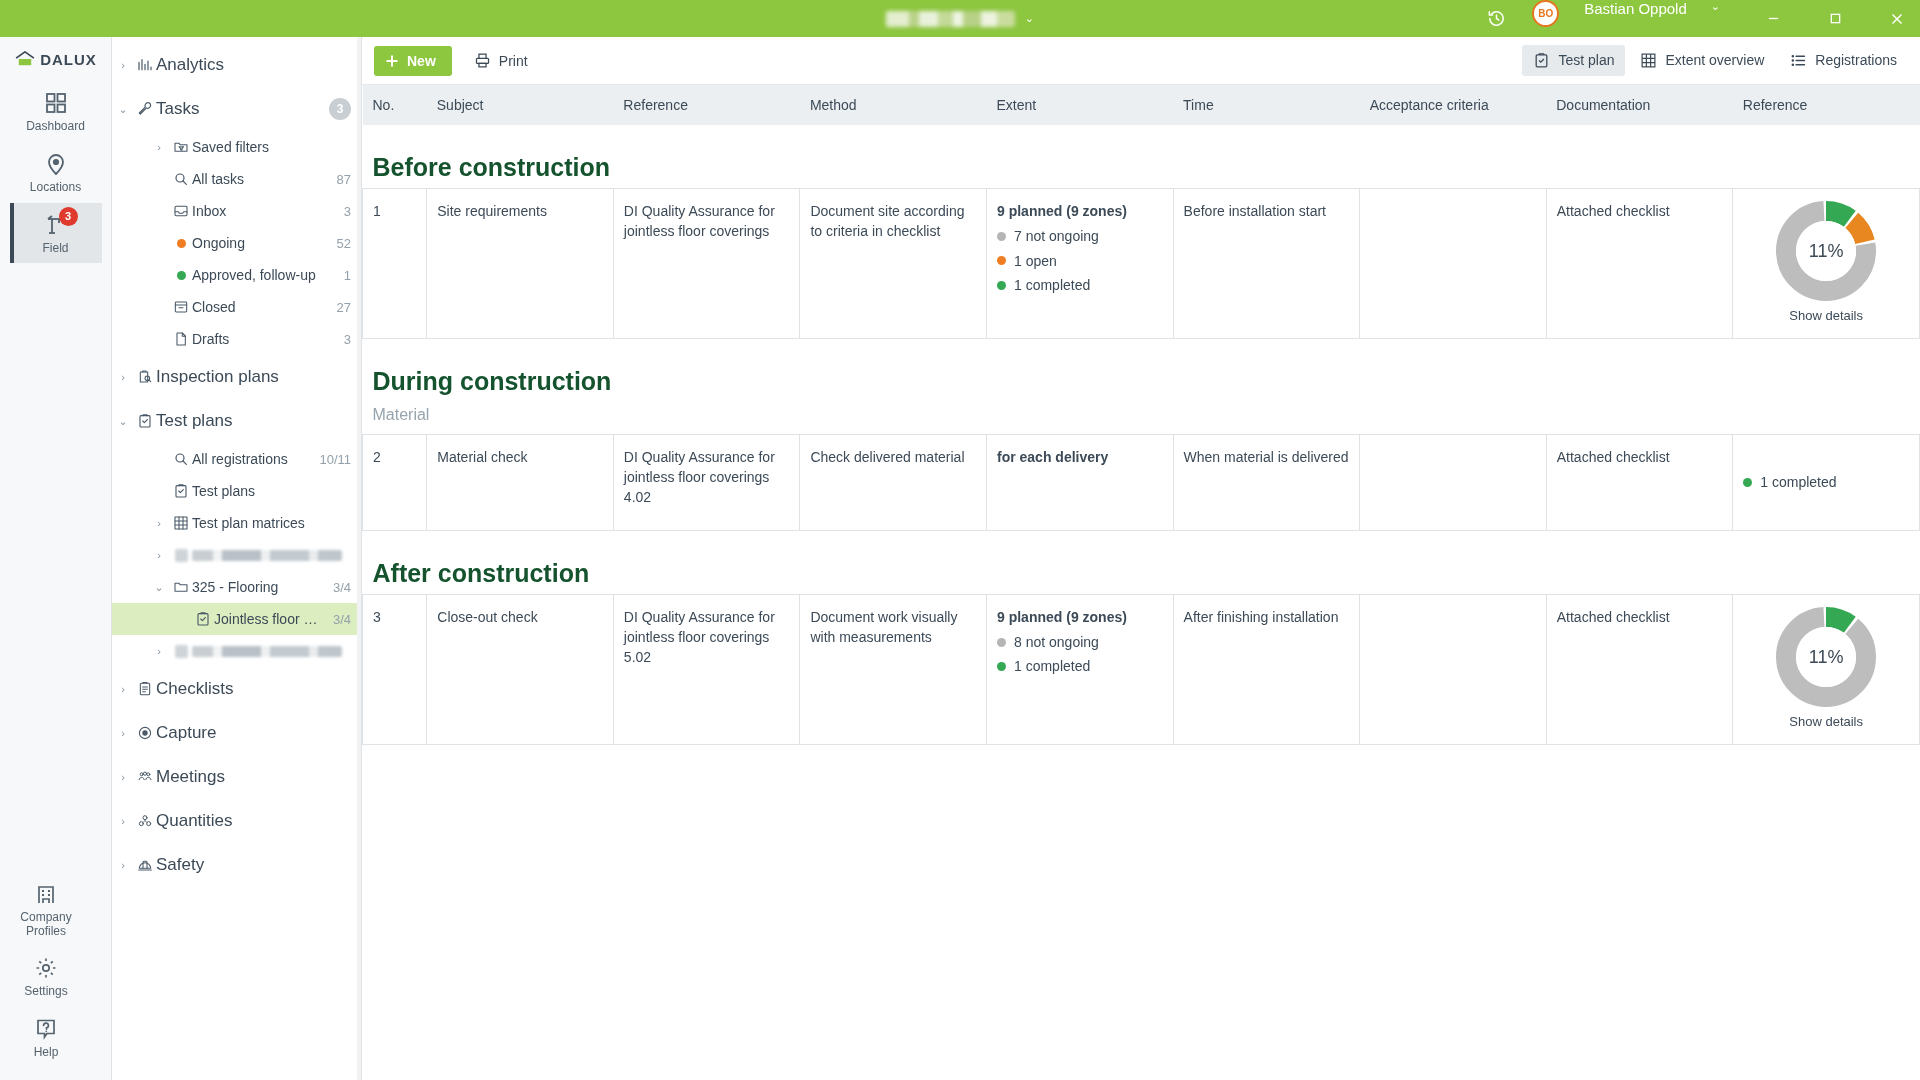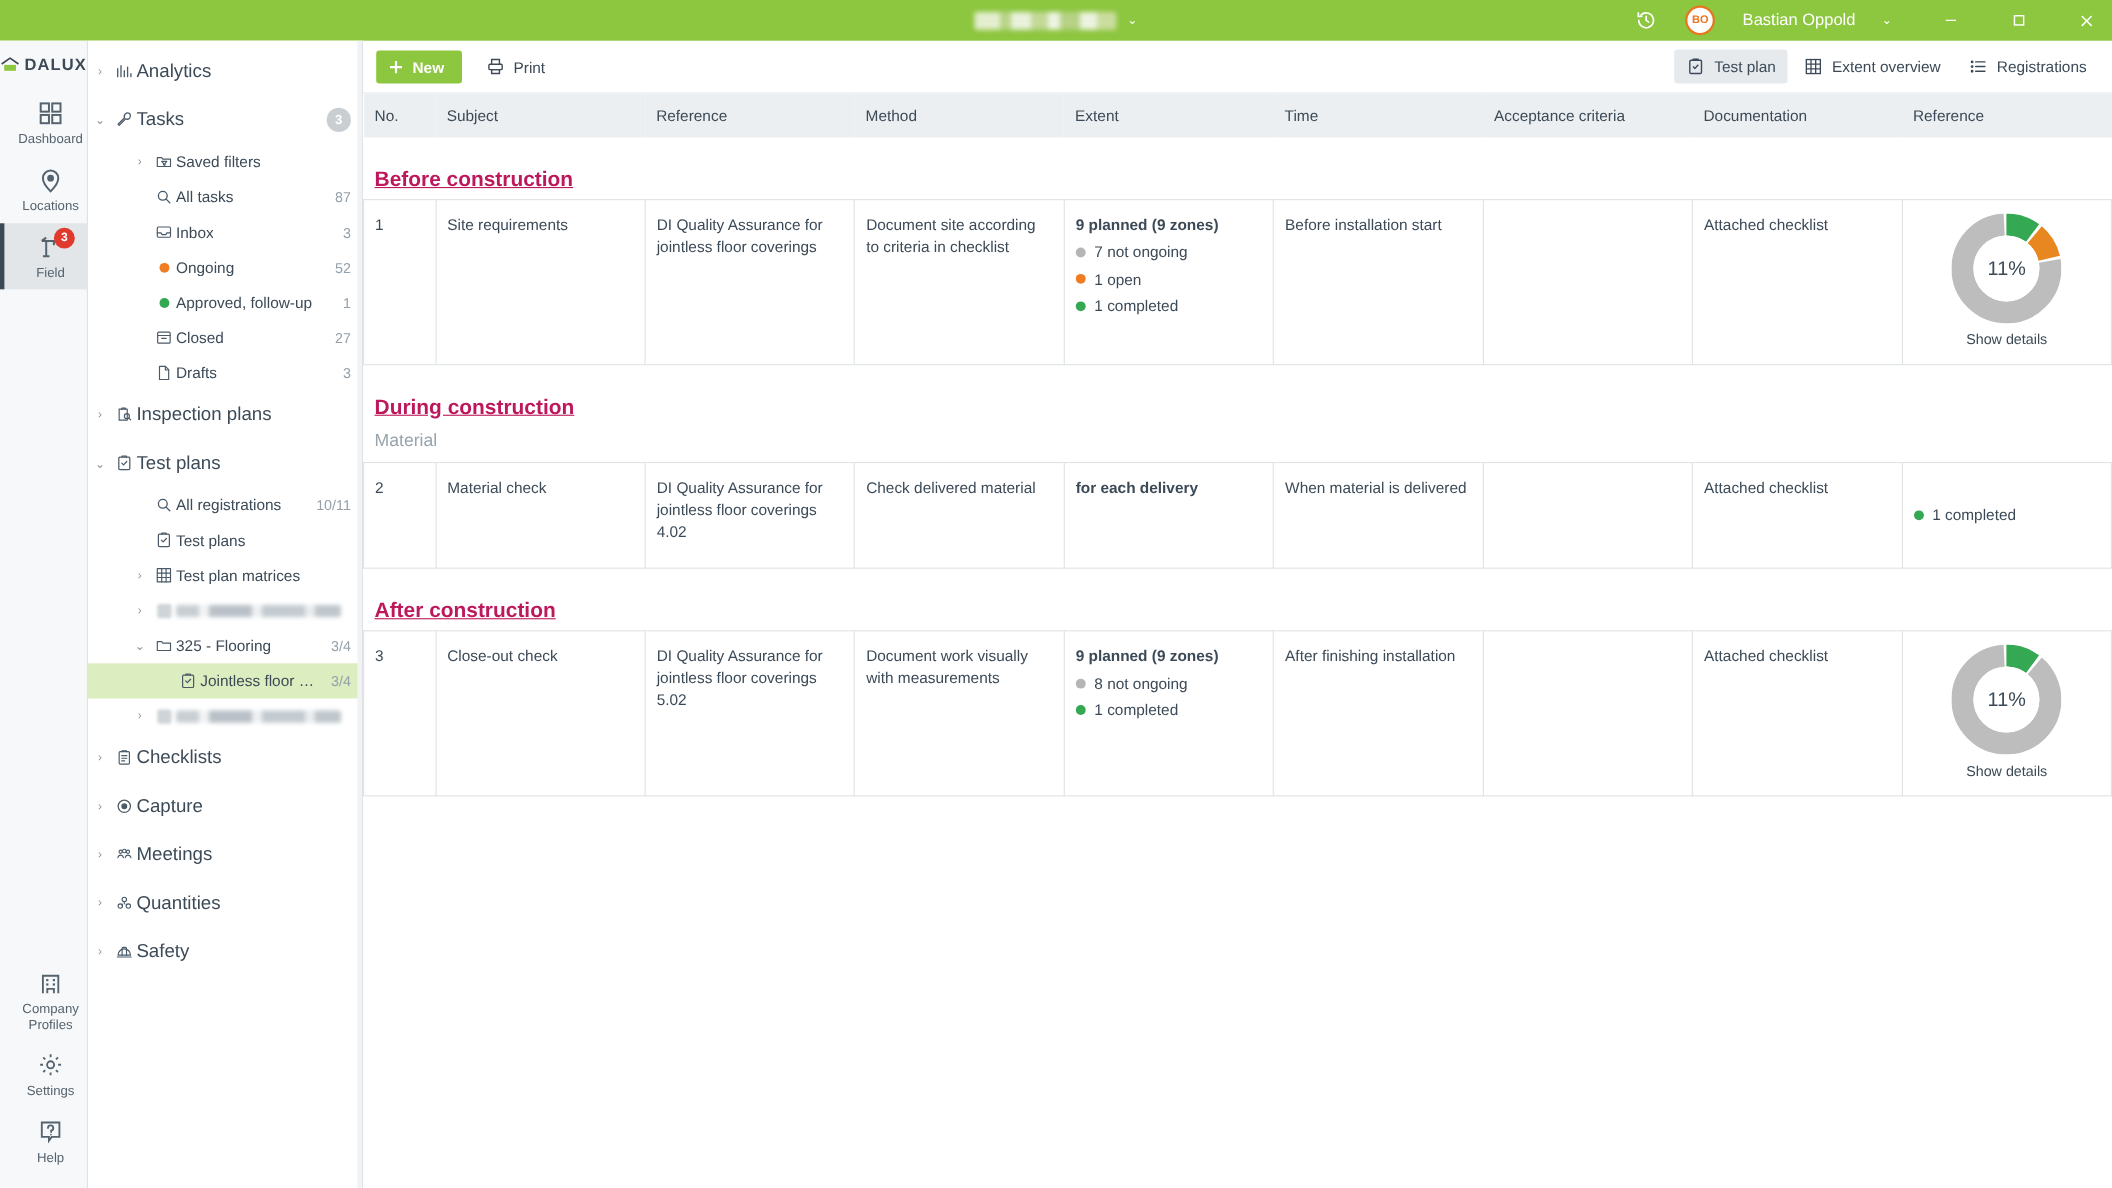--- a/index.html
+++ b/index.html
@@ -36,21 +36,20 @@
     filter: blur(2.2px);
     border-radius: 2px;
     color: transparent;
     user-select: none;
     vertical-align: middle;
   }
   .titlebar-right {
     position: absolute;
     right: 0;
     display: flex;
-    align-items: center;
     gap: 16px;
     height: 100%;
   }
   .tb-icon-btn {
     width: 40px; height: 37px;
     display: flex; align-items: center; justify-content: center;
     cursor: pointer;
   }
   .avatar {
     width: 27px; height: 27px;
@@ -70,26 +69,26 @@
     display: flex; align-items: center; justify-content: center;
     cursor: pointer;
     font-size: 15px;
   }
 
   
   .shell { display: flex; height: calc(1080px - 37px); }
 
   
   .rail {
-    width: 80px;
+    width: 112px;
     background: #f7f8f9;
     border-right: 1px solid #dfe3e6;
     display: flex;
     flex-direction: column;
-    align-items: flex-start;
+    align-items: center;
     flex: none;
     position: relative;
   }
   .brand {
     height: 44px;
     display: flex; align-items: center; justify-content: center;
     gap: 4px;
     width: 100%;
   }
   .brand-word { font-size: 15px; font-weight: bold; letter-spacing: 1px; color: #3c4a57; }
@@ -200,23 +199,22 @@
     background: #eceff1;
     text-align: left;
     font-weight: normal;
     font-size: 14px;
     color: #3c4a57;
     padding: 12px 10px;
     height: 40px;
     white-space: nowrap;
   }
   .section-title td {
-    font-size: 19px; font-weight: bold; color: #be185d;
+    font-size: 25px; font-weight: bold; color: #14532d;
     padding: 28px 10px 6px 10px;
-    text-decoration: underline;
   }
   .sub-title td {
     font-size: 16px; color: #97a4ad;
     padding: 4px 10px 10px 10px;
   }
   tr.data td {
     border: 1px solid #dfe3e6;
     padding: 12px 10px;
     vertical-align: top;
     font-size: 14px;

